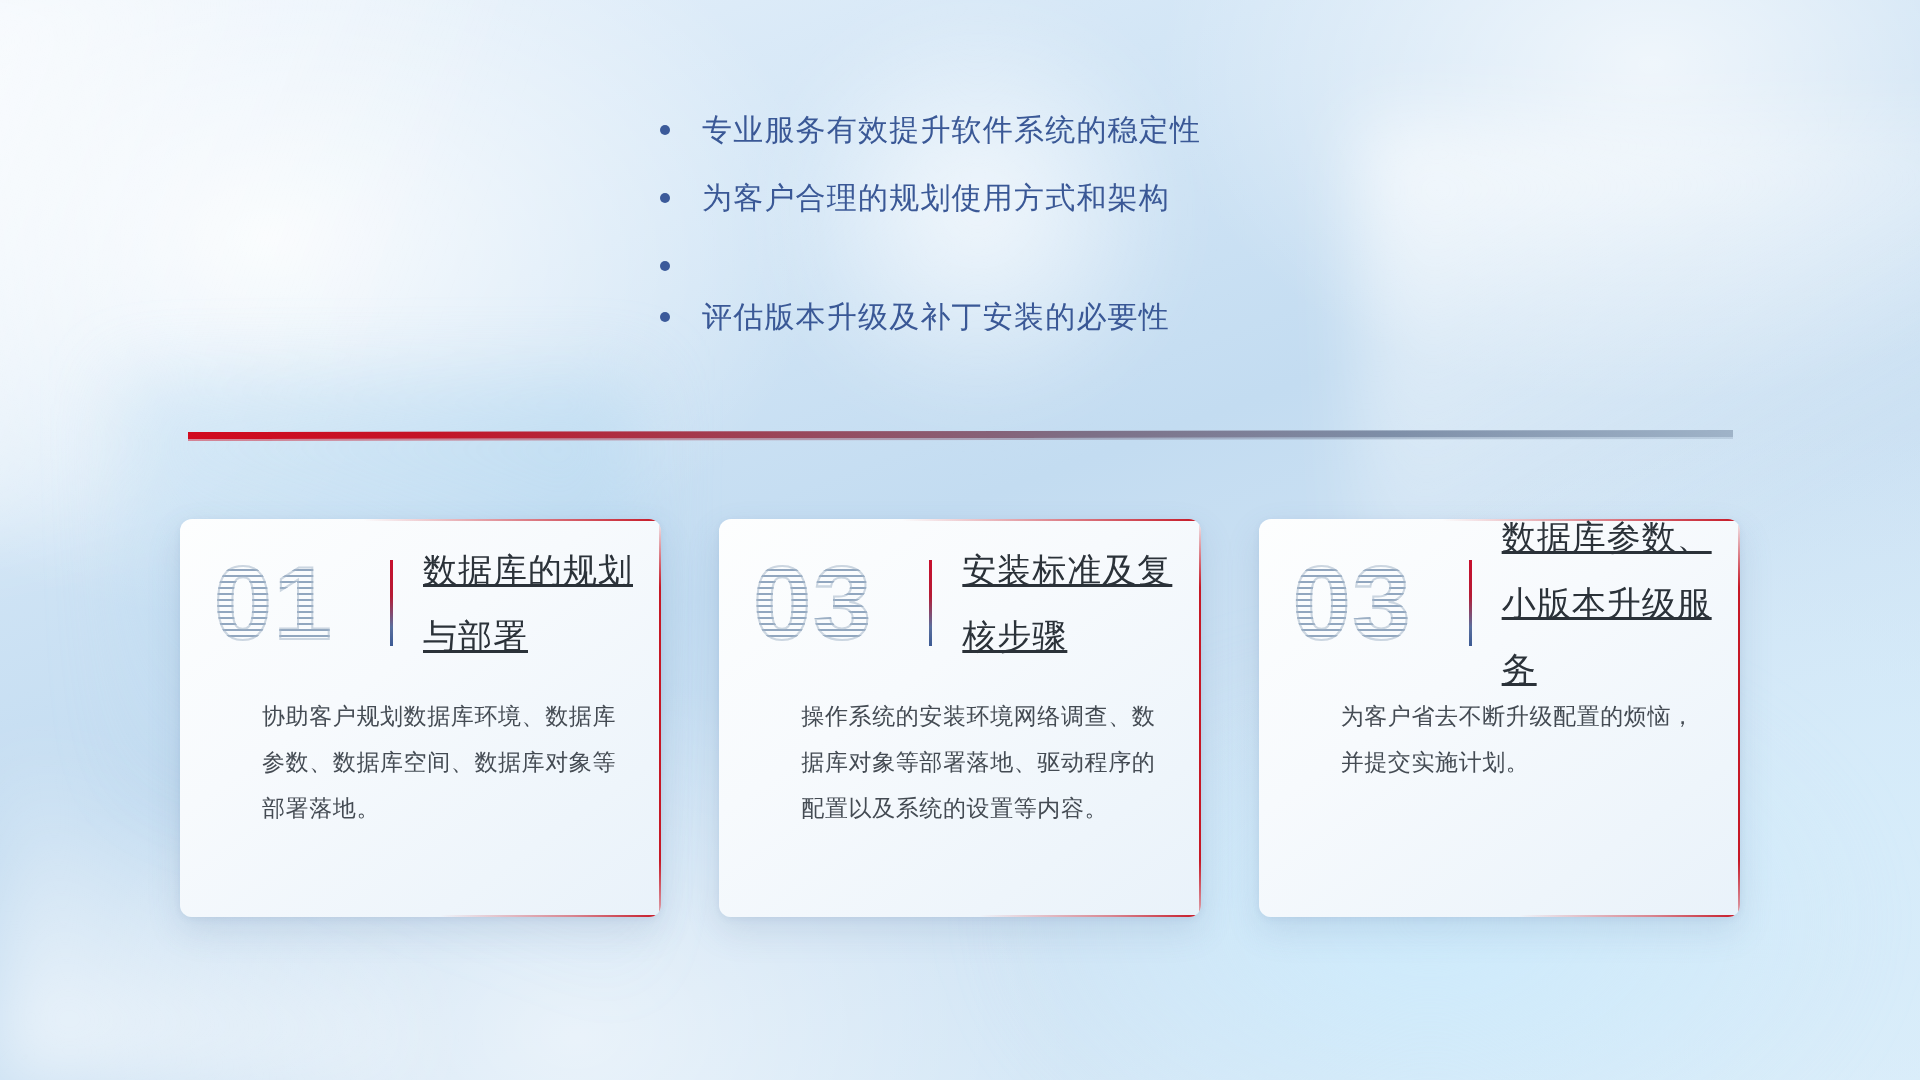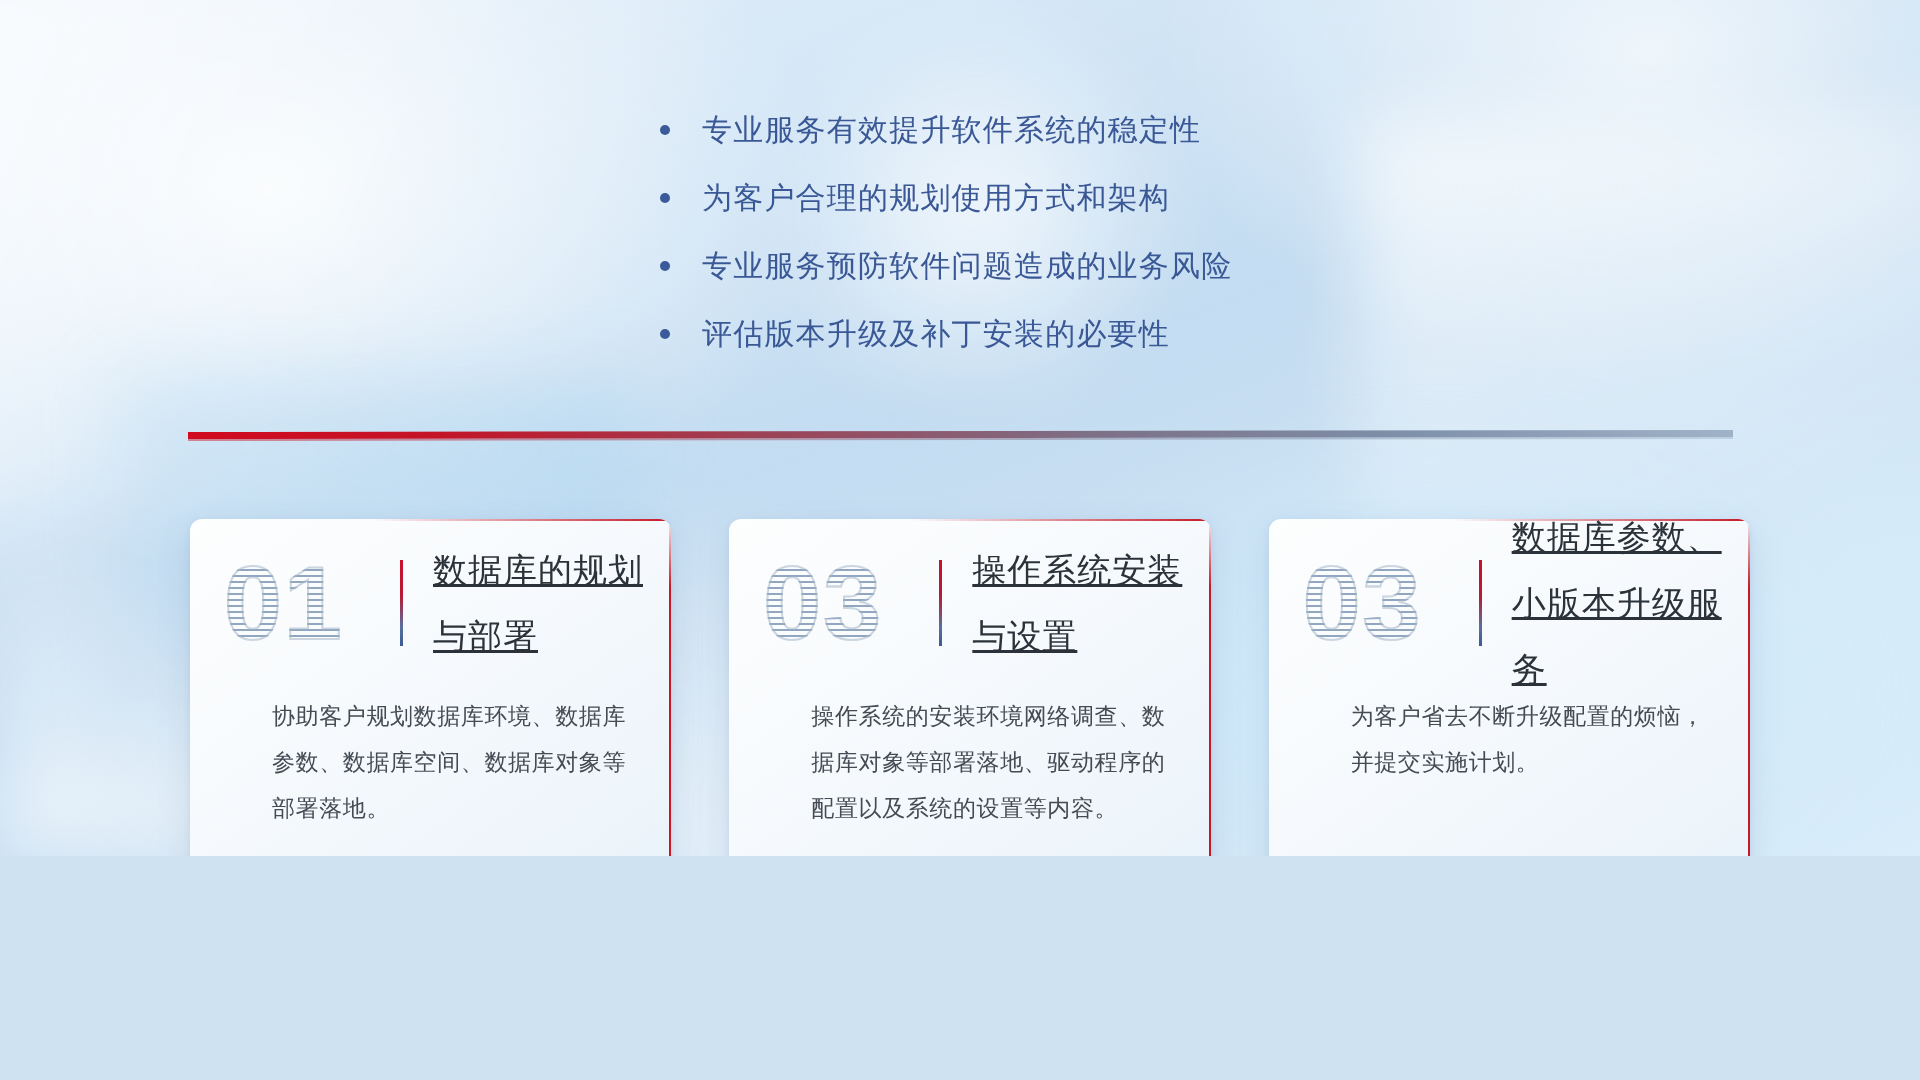--- a/index.html
+++ b/index.html
@@ -11,21 +11,21 @@
   }
   body {
     font-family: "Liberation Sans", "DejaVu Sans", sans-serif;
     background: #cfe2f2;
   }
 
   
   #slide {
     position: relative;
     width: 1920px;
-    height: 856px;
+    height: 1080px;
     overflow: hidden;
     background:
       radial-gradient(900px 620px at 14% 22%, rgba(255,255,255,0.85) 0%, rgba(255,255,255,0.0) 62%),
       radial-gradient(760px 520px at 86% 6%,  rgba(255,255,255,0.70) 0%, rgba(255,255,255,0.0) 65%),
       radial-gradient(1100px 700px at 96% 78%, rgba(214,236,250,0.95) 0%, rgba(214,236,250,0.0) 60%),
       radial-gradient(780px 560px at 30% 96%, rgba(255,255,255,0.55) 0%, rgba(255,255,255,0.0) 64%),
       linear-gradient(160deg, #e9f2fb 0%, #d3e6f6 26%, #c3dcf1 48%, #cfe3f4 70%, #dceefa 100%);
   }
 
   
@@ -101,21 +101,21 @@
   #divider .bar {
     position: absolute;
     left: 0; top: 0;
     width: 100%;
     height: 100%;
   }
 
   
   #cards {
     position: absolute;
-    left: 190px;
+    left: 180px;
     top: 519px;
     width: 1560px;
     display: flex;
     gap: 58px;
   }
   .card {
     position: relative;
     width: 482px;
     height: 398px;
     border-radius: 12px;
@@ -222,21 +222,20 @@
       <span class="bullet-text">专业服务有效提升软件系统的稳定性</span>
     </div>
 
     <div class="bullet-row">
       <span class="bullet-dot"></span>
       <span class="bullet-text">为客户合理的规划使用方式和架构</span>
     </div>
 
     <div class="bullet-row">
       <span class="bullet-dot"></span>
-      <span class="bullet-text">专业服务预防软件问题造成的业务风险</span>
     </div>
 
     <div class="bullet-row">
       <span class="bullet-dot"></span>
       <span class="bullet-text">评估版本升级及补丁安装的必要性</span>
     </div>
 
   </div>
 
   <div id="divider">
@@ -270,21 +269,21 @@
       <div class="card-body">协助客户规划数据库环境、数据库参数、数据库空间、数据库对象等部署落地。</div>
     </div>
 
     <div class="card">
       <div class="accent-top"></div>
       <div class="accent-right"></div>
       <div class="accent-bottom"></div>
       <div class="card-head">
         <div class="card-num">03</div>
         <div class="card-rule"></div>
-        <div class="card-title">操作系统安装与设置</div>
+        <div class="card-title">安装标准及复核步骤</div>
       </div>
       <div class="card-body">操作系统的安装环境网络调查、数据库对象等部署落地、驱动程序的配置以及系统的设置等内容。</div>
     </div>
 
     <div class="card">
       <div class="accent-top"></div>
       <div class="accent-right"></div>
       <div class="accent-bottom"></div>
       <div class="card-head">
         <div class="card-num">03</div>

